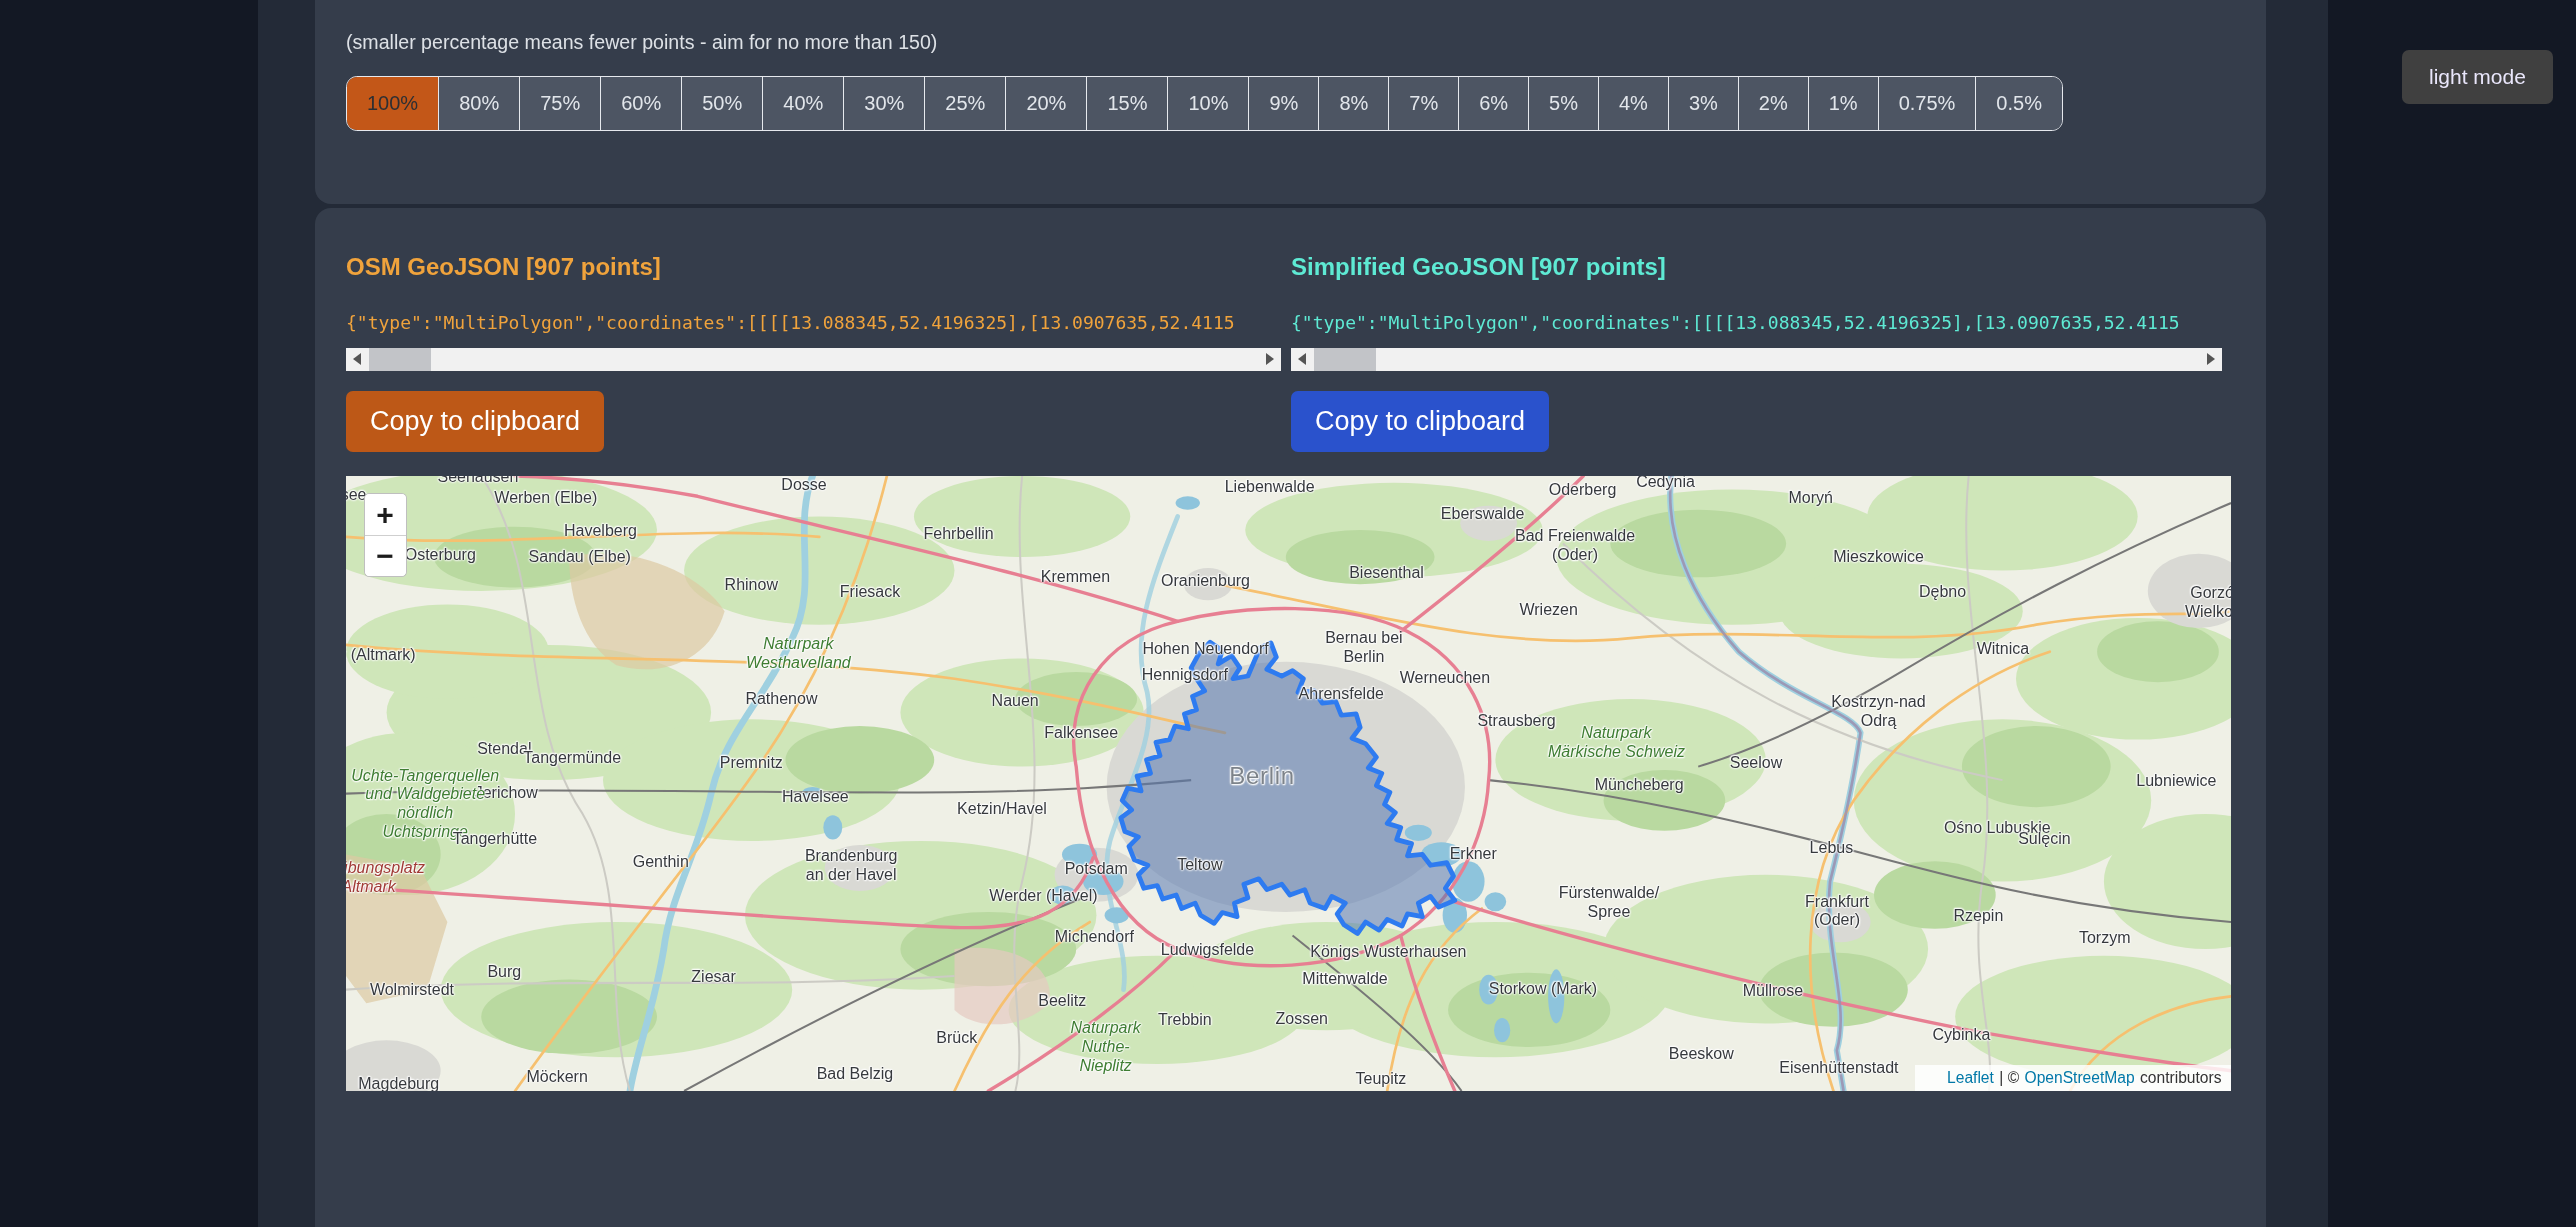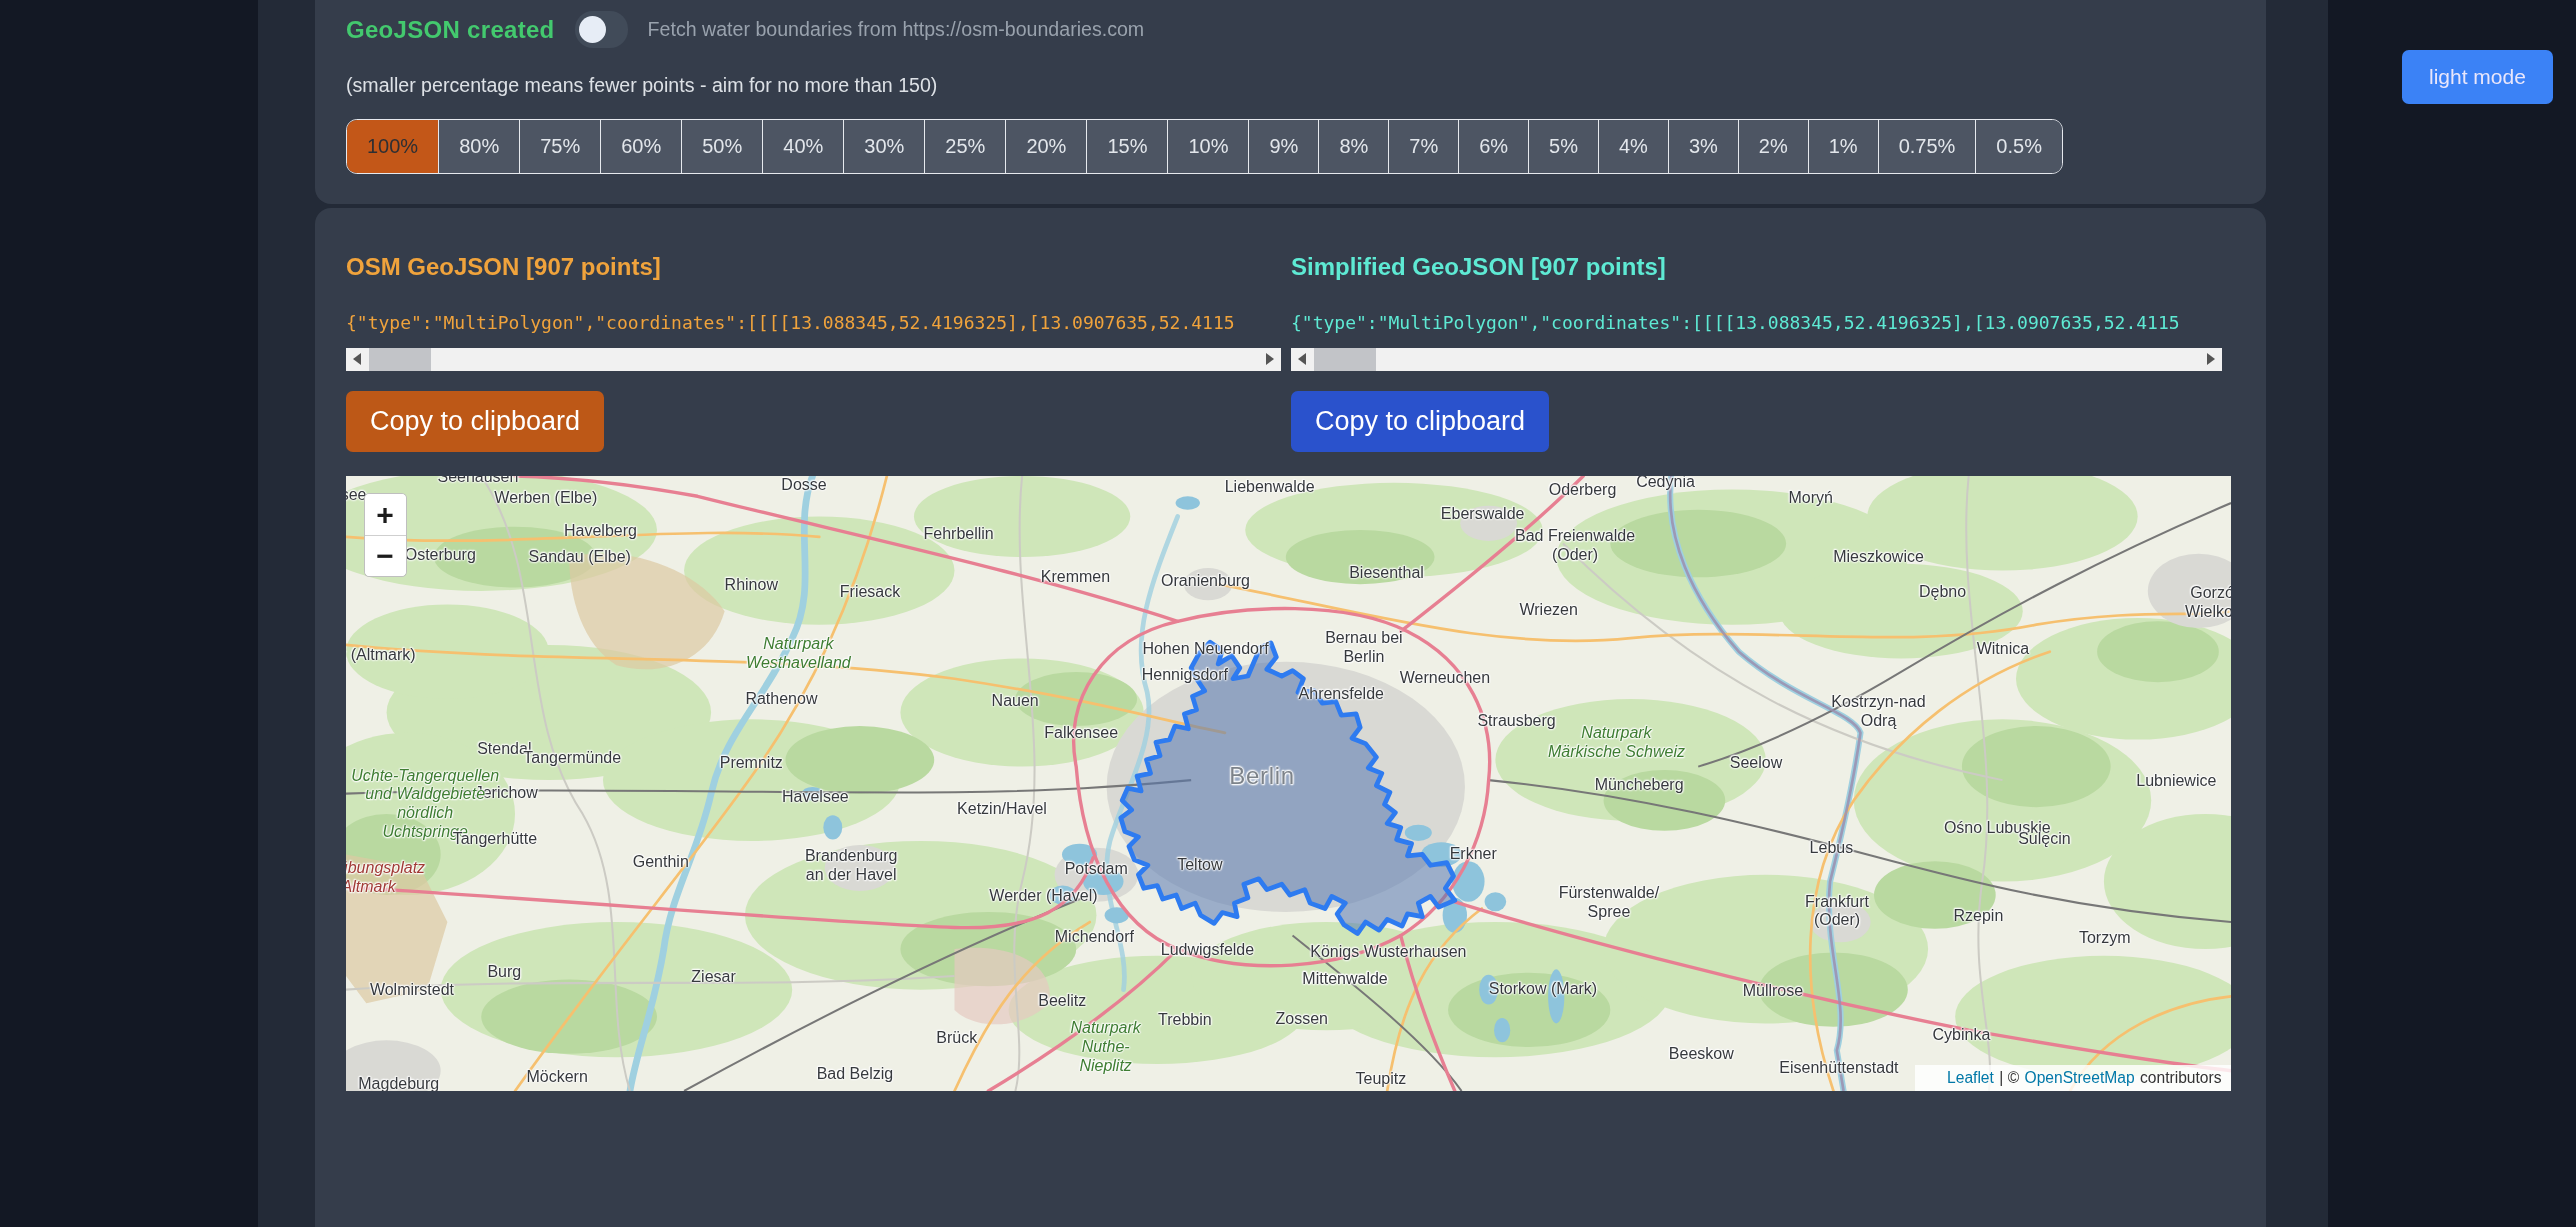--- a/index.html
+++ b/index.html
@@ -67,38 +67,31 @@
               font-size:30px; font-weight:bold; color:#1c1c1c; cursor:pointer; }
   .zoom-btn + .zoom-btn { border-top:0.7px solid #cfcfcf; }
 
   .attribution { position:absolute; right:0; bottom:0; background:rgba(255,255,255,.82); padding:3.4px 9.5px 4px 9.5px;
                  font-size:15.6px; color:#333; display:flex; align-items:center; gap:5.4px; }
   .attribution a { color:#0078a8; text-decoration:none; cursor:pointer; }
   .flag { width:17.6px; height:12px; display:inline-block; }
   .flag .t { background:#005bbb; width:100%; height:50%; }
   .flag .b { background:#ffd500; width:100%; height:50%; }
 
-  .theme-btn { position:absolute; left:2402px; top:50px; background:#3b82f6; color:#e9e6fb; border:none; border-radius:6.8px;
+  .theme-btn { position:absolute; left:2402px; top:50px; background:#404040; color:#e9e6fb; border:none; border-radius:6.8px;
                padding:15px 27px; font-size:21px; cursor:pointer; font-family:inherit; }
 </style>
 </head>
 <body>
 
 <div class="bg-mid"></div>
 
 <button class="theme-btn">light mode</button>
 
 <div class="panel panel-top">
-  <div class="status-row">
-    <span class="status-text">GeoJSON created</span>
-    <span class="toggle">
-        <span class="knob"></span>
-      </span>
-    <span class="toggle-label">Fetch water boundaries from https://osm-boundaries.com</span>
-  </div>
   <div class="hint">(smaller percentage means fewer points - aim for no more than 150)</div>
   <div class="btn-group">
       <button class="pct-btn selected">100%</button>
       <button class="pct-btn">80%</button>
       <button class="pct-btn">75%</button>
       <button class="pct-btn">60%</button>
       <button class="pct-btn">50%</button>
       <button class="pct-btn">40%</button>
       <button class="pct-btn">30%</button>
       <button class="pct-btn">25%</button>

